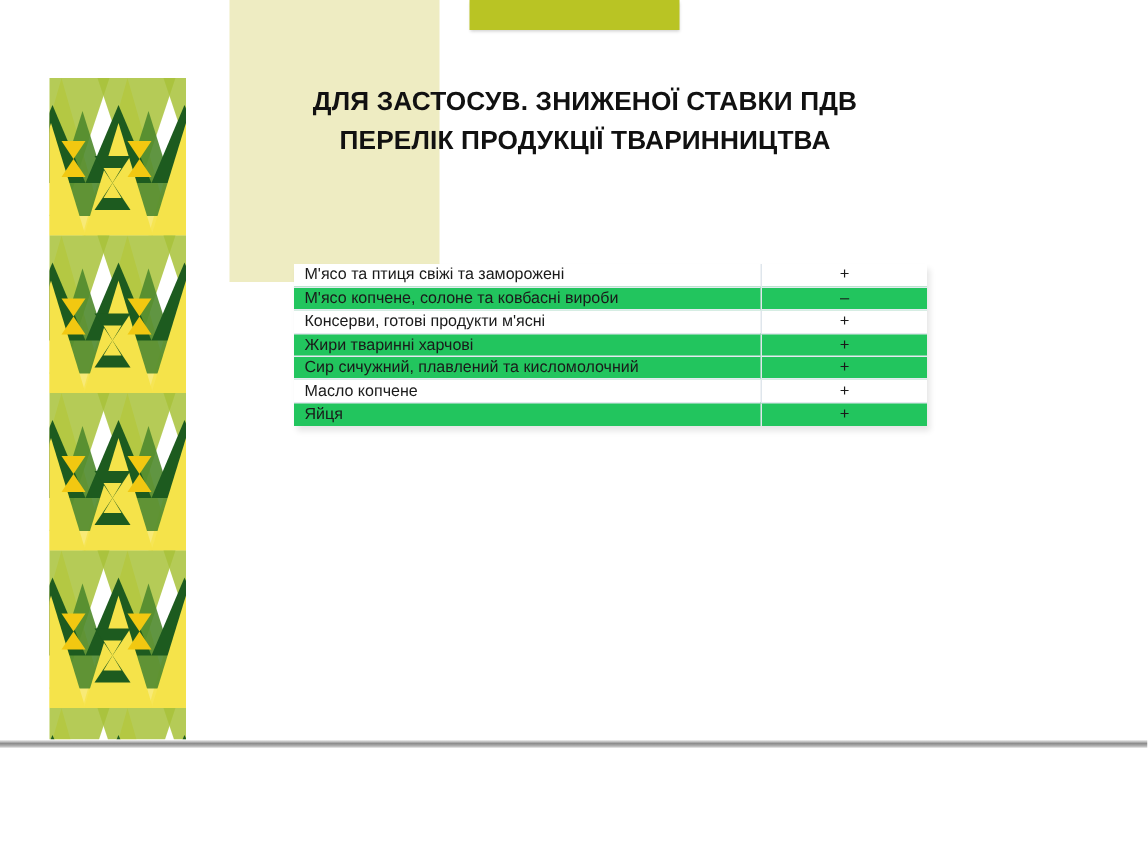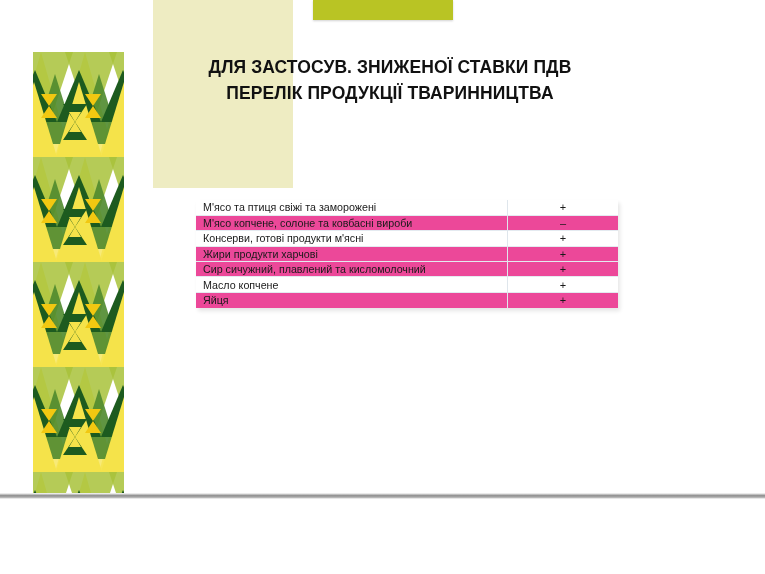--- a/index.html
+++ b/index.html
@@ -74,21 +74,21 @@
     line-height: 26px;
     color: #111111;
     letter-spacing: 0.1px;
   }
   #slide-title .tline { display: block; white-space: nowrap; }
 
   
   #product-table {
     position: absolute;
     left: 196px;
-    top: 200px;
+    top: 176px;
     width: 422px;
     border-collapse: collapse;
     box-shadow: 2px 3px 4px rgba(0,0,0,0.10);
     background: #ffffff;
   }
   #product-table tr { height: 15.4px; }
   #product-table td {
     font-size: 10.7px;
     color: #1a1a1a;
     padding: 0 0 0 7px;
@@ -96,21 +96,21 @@
     vertical-align: middle;
     white-space: nowrap;
   }
   #product-table td.mark {
     width: 110px;
     text-align: center;
     padding: 0;
     border-left: 1px solid #dfe6ec;
     font-size: 11px;
   }
-  #product-table tr.alt td { background: #ec4899; }
+  #product-table tr.alt td { background: #22c55e; }
   #product-table tr.plain td { background: #ffffff; }
   #product-table tr + tr td { border-top: 1px solid #e4eaf0; }
 
   
   #footer-divider {
     position: absolute;
     left: 0;
     top: 493px;
     width: 765px;
     height: 6px;
@@ -255,21 +255,21 @@
       </tr>
       <tr class="alt">
         <td>М'ясо копчене, солоне та ковбасні вироби</td>
         <td class="mark">–</td>
       </tr>
       <tr class="plain">
         <td>Консерви, готові продукти  м'ясні</td>
         <td class="mark">+</td>
       </tr>
       <tr class="alt">
-        <td>Жири продукти харчові</td>
+        <td>Жири тваринні харчові</td>
         <td class="mark">+</td>
       </tr>
       <tr class="alt">
         <td>Сир сичужний, плавлений та кисломолочний</td>
         <td class="mark">+</td>
       </tr>
       <tr class="plain">
         <td>Масло копчене</td>
         <td class="mark">+</td>
       </tr>

